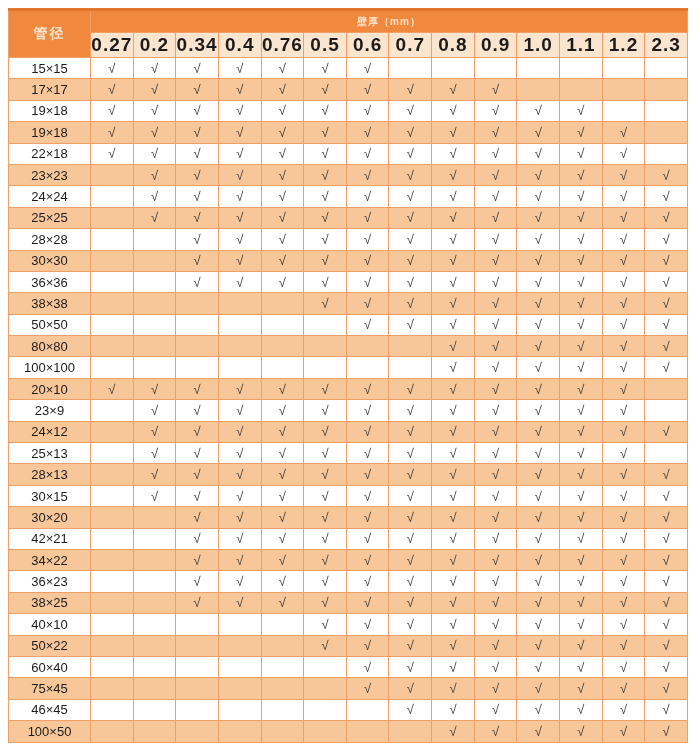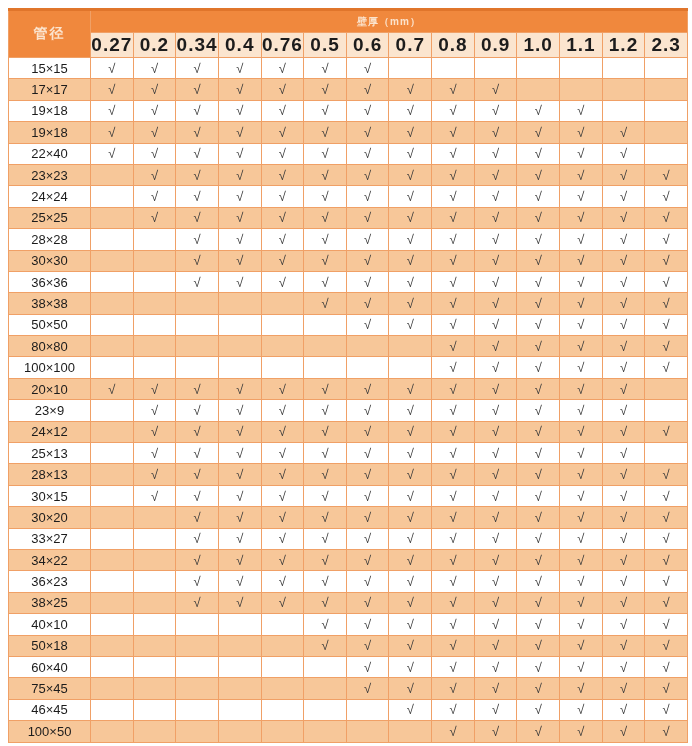--- a/index.html
+++ b/index.html
@@ -167,21 +167,21 @@
           <td class="check-cell">√</td>
           <td class="check-cell">√</td>
           <td class="check-cell">√</td>
           <td class="check-cell">√</td>
           <td class="check-cell">√</td>
           <td class="check-cell">√</td>
           <td class="check-cell">√</td>
           <td class="check-cell"></td>
         </tr>
         <tr>
-          <td class="size-cell">22×40</td>
+          <td class="size-cell">22×18</td>
           <td class="check-cell">√</td>
           <td class="check-cell">√</td>
           <td class="check-cell">√</td>
           <td class="check-cell">√</td>
           <td class="check-cell">√</td>
           <td class="check-cell">√</td>
           <td class="check-cell">√</td>
           <td class="check-cell">√</td>
           <td class="check-cell">√</td>
           <td class="check-cell">√</td>
@@ -473,21 +473,21 @@
           <td class="check-cell">√</td>
           <td class="check-cell">√</td>
           <td class="check-cell">√</td>
           <td class="check-cell">√</td>
           <td class="check-cell">√</td>
           <td class="check-cell">√</td>
           <td class="check-cell">√</td>
           <td class="check-cell">√</td>
         </tr>
         <tr>
-          <td class="size-cell">33×27</td>
+          <td class="size-cell">42×21</td>
           <td class="check-cell"></td>
           <td class="check-cell"></td>
           <td class="check-cell">√</td>
           <td class="check-cell">√</td>
           <td class="check-cell">√</td>
           <td class="check-cell">√</td>
           <td class="check-cell">√</td>
           <td class="check-cell">√</td>
           <td class="check-cell">√</td>
           <td class="check-cell">√</td>
@@ -558,21 +558,21 @@
           <td class="check-cell">√</td>
           <td class="check-cell">√</td>
           <td class="check-cell">√</td>
           <td class="check-cell">√</td>
           <td class="check-cell">√</td>
           <td class="check-cell">√</td>
           <td class="check-cell">√</td>
           <td class="check-cell">√</td>
         </tr>
         <tr class="alt">
-          <td class="size-cell">50×18</td>
+          <td class="size-cell">50×22</td>
           <td class="check-cell"></td>
           <td class="check-cell"></td>
           <td class="check-cell"></td>
           <td class="check-cell"></td>
           <td class="check-cell"></td>
           <td class="check-cell">√</td>
           <td class="check-cell">√</td>
           <td class="check-cell">√</td>
           <td class="check-cell">√</td>
           <td class="check-cell">√</td>

